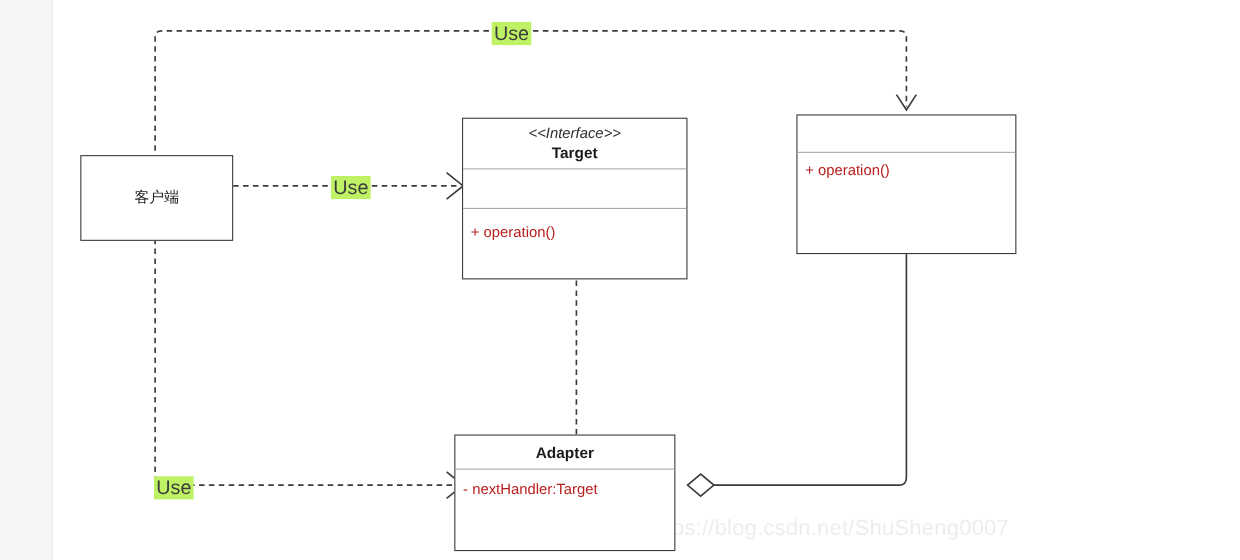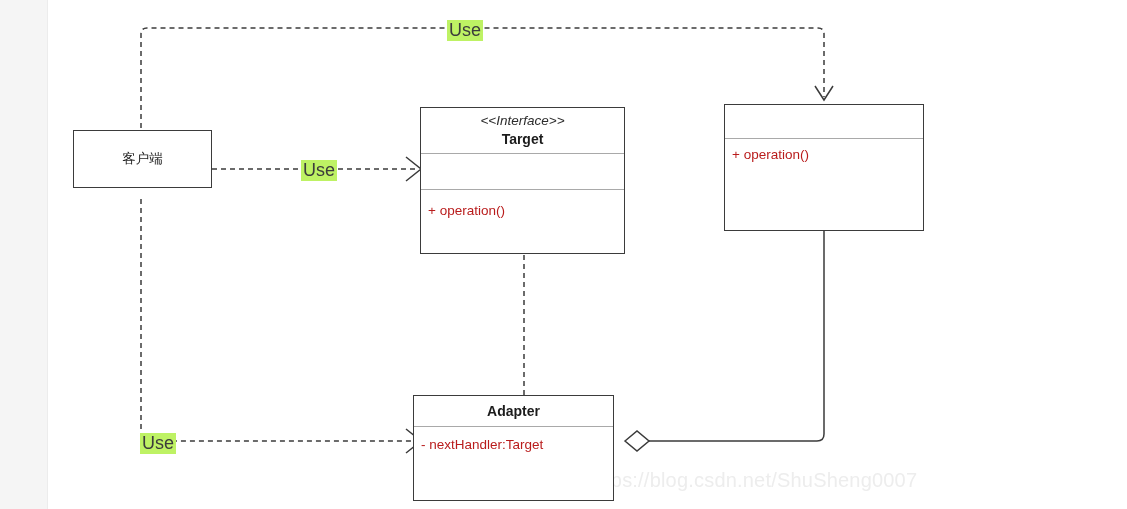--- a/index.html
+++ b/index.html
@@ -130,21 +130,21 @@
     <path d="M 648,441 L 817,441 Q 824,441 824,434 L 824,231" fill="none" stroke="#3b3b3b" stroke-width="1.5"></path>
     <polygon points="625,441 637,431 649,441 637,451" fill="#ffffff" stroke="#3b3b3b" stroke-width="1.5" stroke-linejoin="miter"></polygon>
   </svg>
 
   <div class="edge-label" style="left:447px; top:20px;">Use</div>
 
   <div class="edge-label" style="left:301px; top:160px;">Use</div>
 
   <div class="edge-label" style="left:140px; top:433px;">Use</div>
 
-  <div class="uml-box" style="left:73px; top:130px; width:139px; height:58px;">
+  <div class="uml-box" style="left:73px; top:141px; width:139px; height:78px;">
     <div class="compartment c-header" style="height:100%;">
       <div class="plain-label">客户端</div>
     </div>
   </div>
 
   <div class="uml-box" style="left:420px; top:107px; width:205px; height:147px;">
     <div class="compartment c-header" style="height:45px;">
       <div class="stereotype">&lt;&lt;Interface&gt;&gt;</div>
       <div class="classname">Target</div>
     </div>

